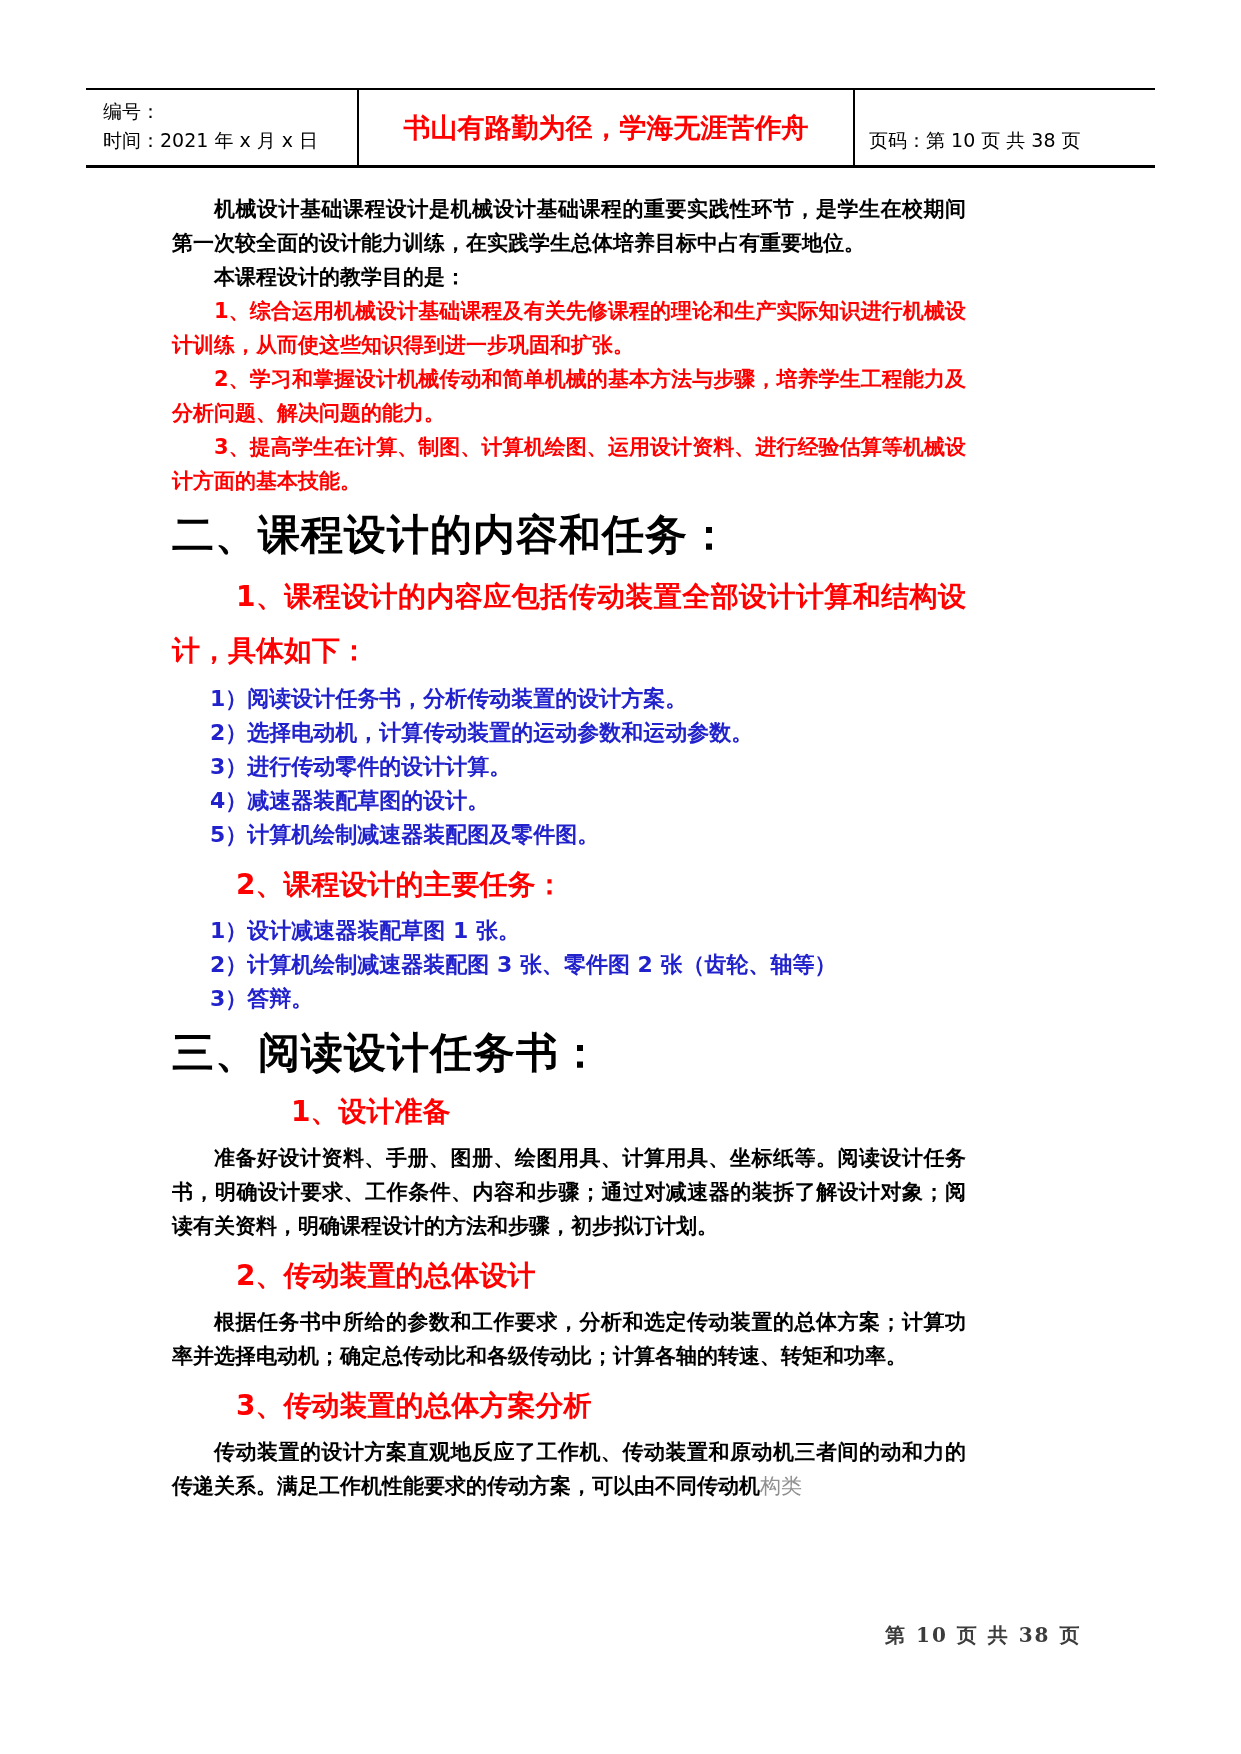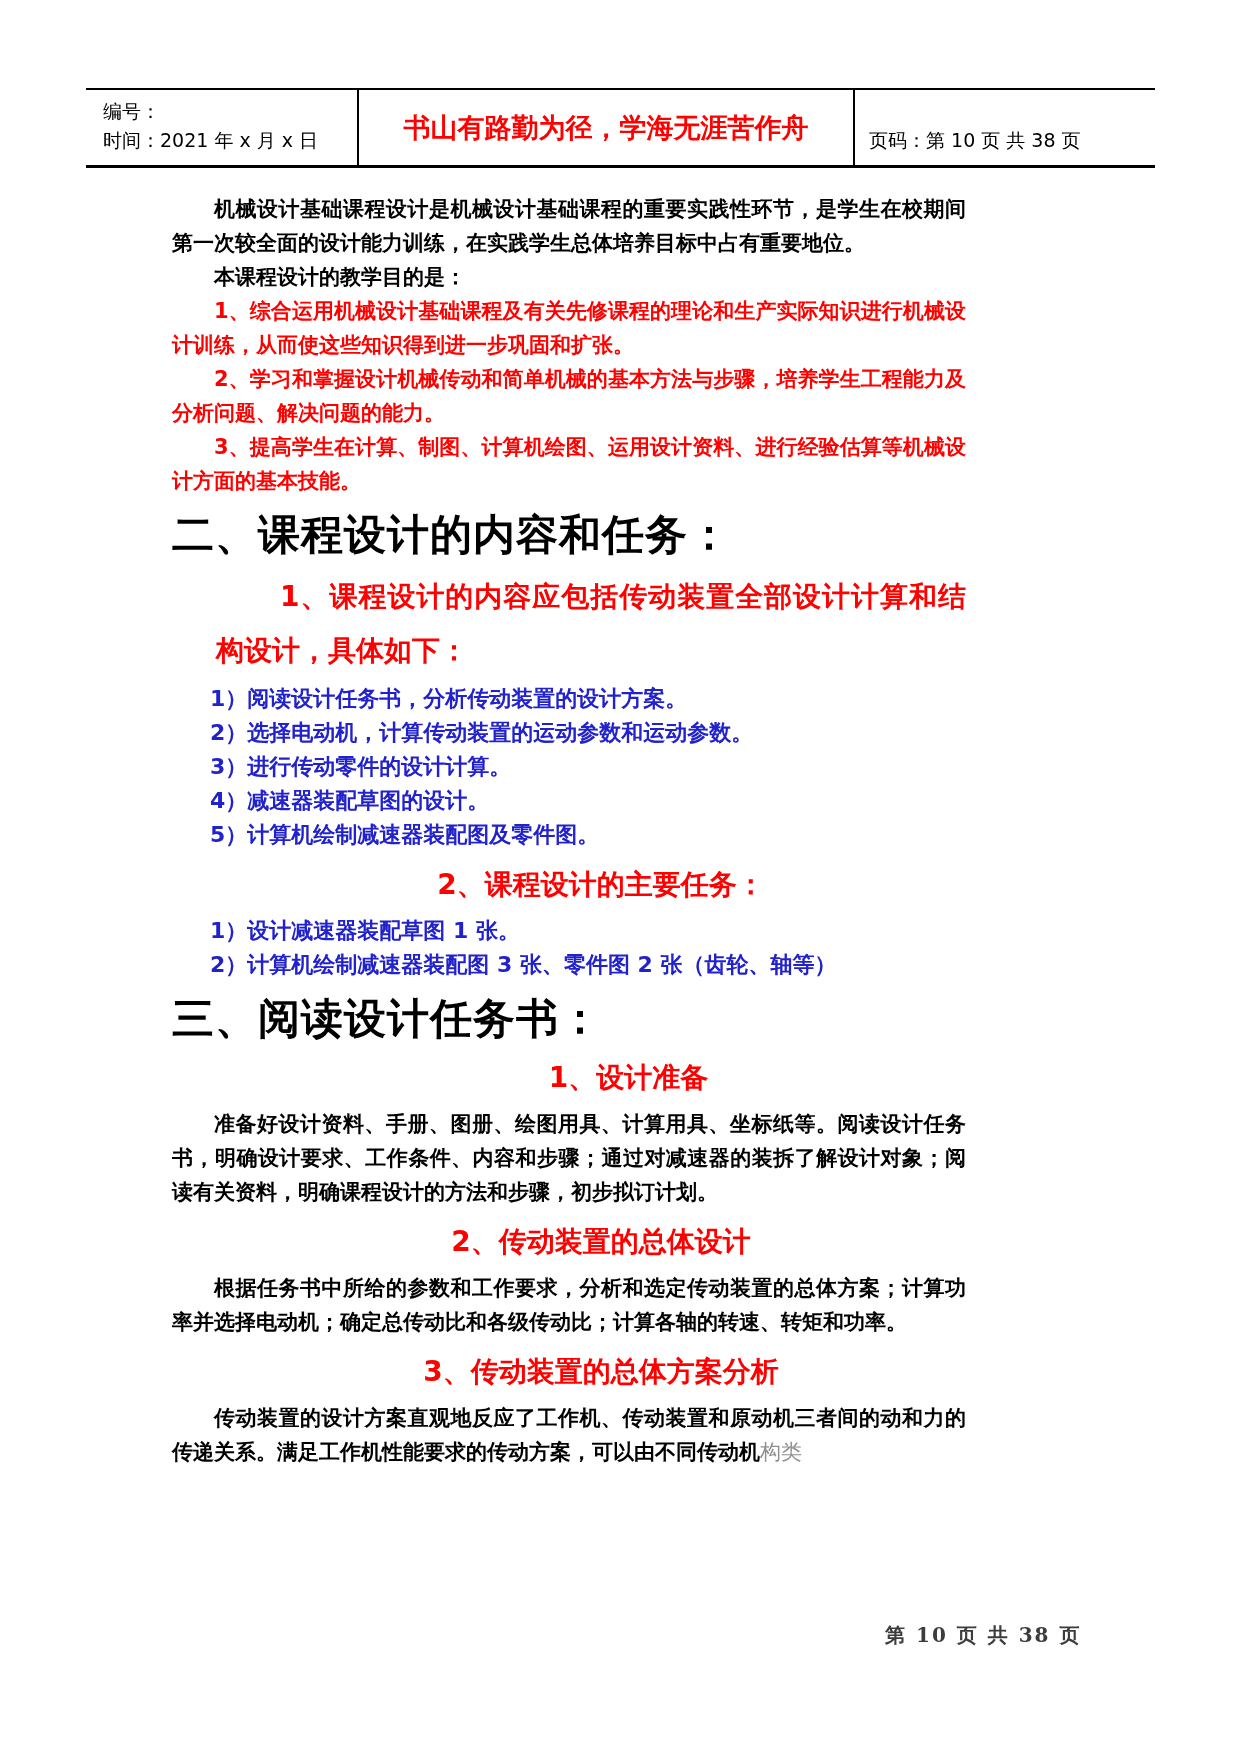--- a/index.html
+++ b/index.html
@@ -53,25 +53,25 @@
   .para-red { color: #ff0000; }
   .big-title {
     font-size: 42px; font-weight: bold; color: #000;
     line-height: 1.2;
     margin-top: 12px; margin-bottom: 10px;
     letter-spacing: 1px;
   }
   .sub-red {
     color: #ff0000; font-weight: bold; font-size: 28px;
     line-height: 54px; text-indent: 64px; text-align: justify;
-    margin-top: 2px; margin-bottom: 4px; margin-left: 44px;
+    margin-top: 2px; margin-bottom: 4px;
   }
   .step-head {
     color: #ff0000; font-weight: bold; font-size: 28px;
-    margin: 16px 0 12px 64px; line-height: 34px; text-align: center;
+    margin: 16px 0 12px 64px; line-height: 34px;
   }
   .step-head-indent { margin-left: 119px; }
   .blue-list { list-style: none; margin: 4px 0 2px 0; }
   .blue-list li {
     color: #2222cc; font-weight: bold; font-size: 22px;
     line-height: 34px; padding-left: 38px; text-align: justify;
   }
   .grey-tail { color: #8f8f8f; font-weight: normal; }
 
   
@@ -118,20 +118,21 @@
       <li>3）进行传动零件的设计计算。</li>
       <li>4）减速器装配草图的设计。</li>
       <li>5）计算机绘制减速器装配图及零件图。</li>
     </ul>
 
     <p class="step-head">2、课程设计的主要任务：</p>
 
     <ul class="blue-list">
       <li>1）设计减速器装配草图 1 张。</li>
       <li>2）计算机绘制减速器装配图 3 张、零件图 2 张（齿轮、轴等）</li>
+      <li>3）答辩。</li>
     </ul>
 
     <h1 class="big-title">三、阅读设计任务书：</h1>
 
     <p class="step-head step-head-indent">1、设计准备</p>
     <p class="para">准备好设计资料、手册、图册、绘图用具、计算用具、坐标纸等。阅读设计任务书，明确设计要求、工作条件、内容和步骤；通过对减速器的装拆了解设计对象；阅读有关资料，明确课程设计的方法和步骤，初步拟订计划。</p>
 
     <p class="step-head">2、传动装置的总体设计</p>
     <p class="para">根据任务书中所给的参数和工作要求，分析和选定传动装置的总体方案；计算功率并选择电动机；确定总传动比和各级传动比；计算各轴的转速、转矩和功率。</p>
 

